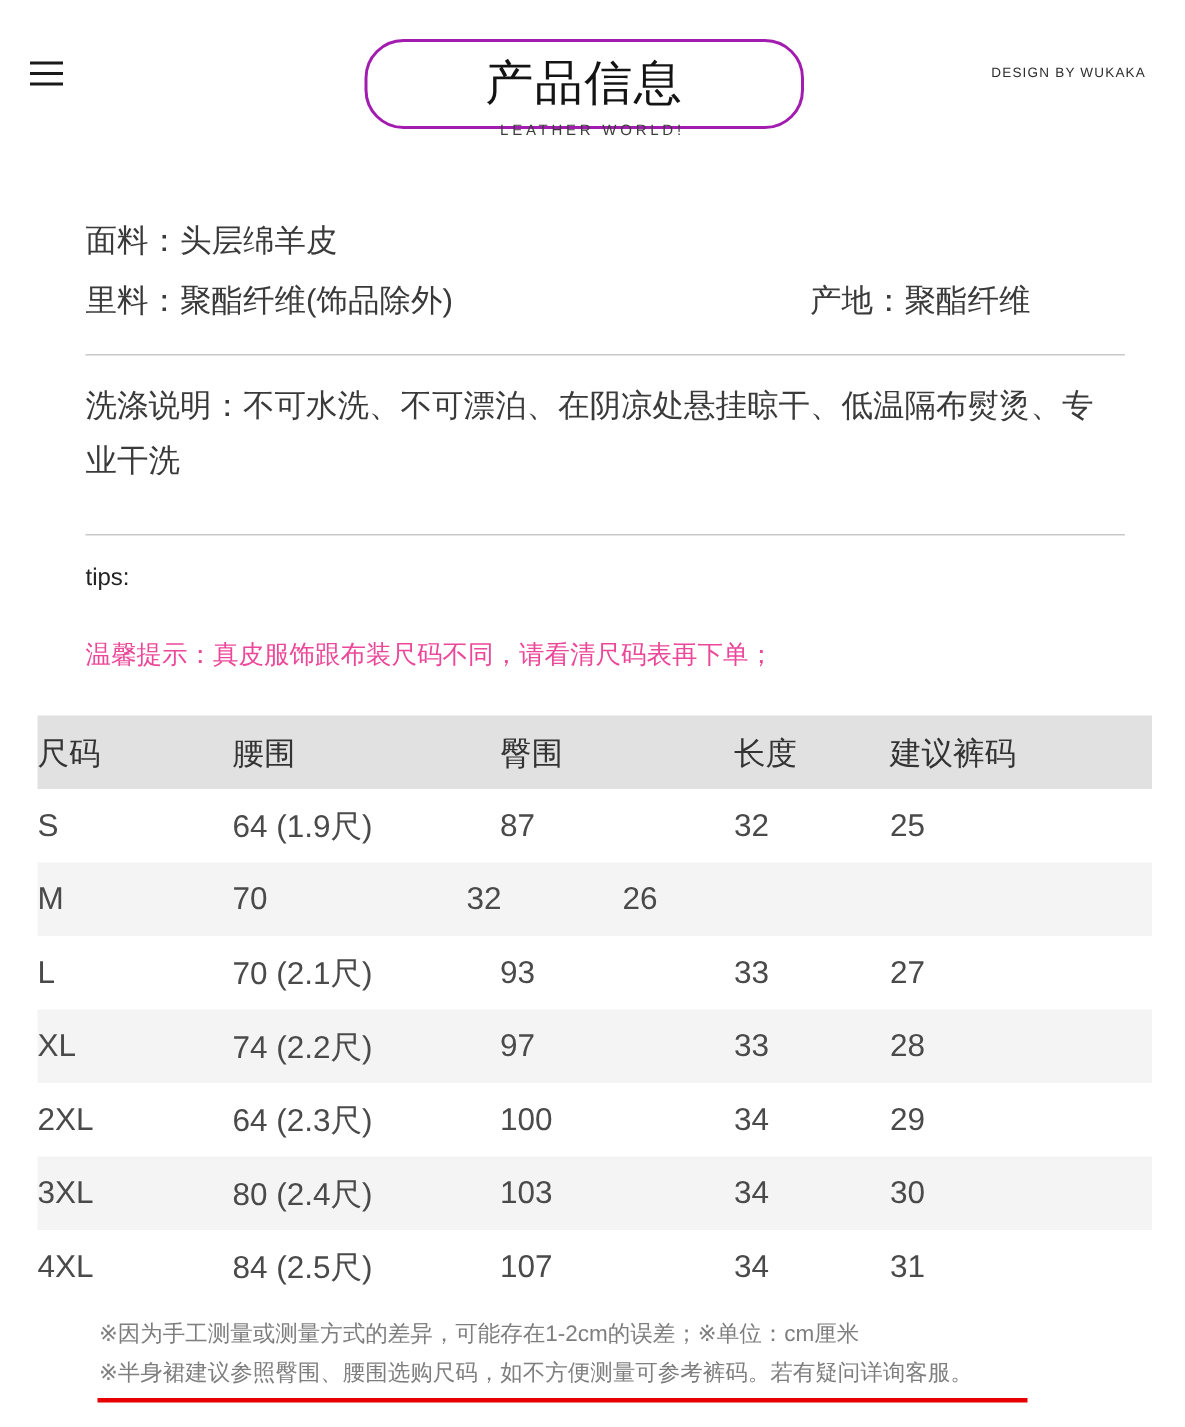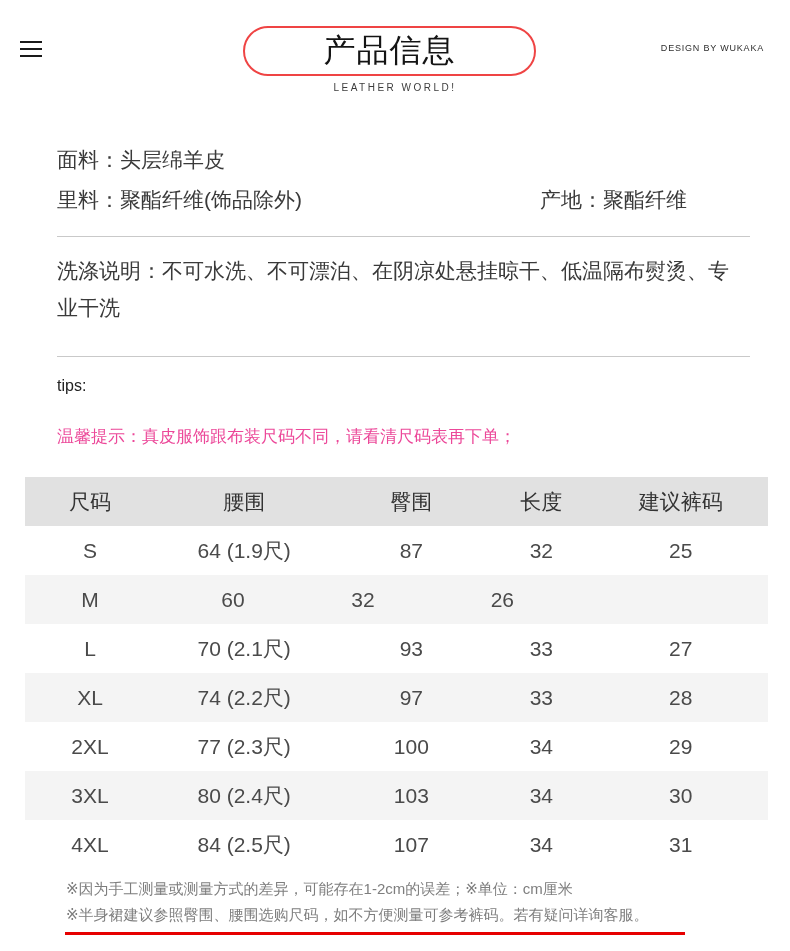--- a/index.html
+++ b/index.html
@@ -11,22 +11,22 @@
     position: relative;
     overflow: hidden;
   }
   .page { position: relative; width: 790px; height: 951px; background: #fff; }
 
   
   .hamburger { position: absolute; left: 20px; top: 41px; width: 22px; height: 16px;
     display: flex; flex-direction: column; justify-content: space-between; }
   .hamburger span { display: block; height: 2px; background: #1a1a1a; }
 
-  .title-box { position: absolute; left: 243px; top: 26px; width: 293px; height: 50px;
-    border: 2px solid #ef4444; border-radius: 26px;
+  .title-box { position: absolute; left: 243px; top: 26px; width: 293px; height: 60px;
+    border: 2px solid #a21caf; border-radius: 26px;
     display: flex; align-items: center; justify-content: center; }
   .title-box h1 { font-size: 32px; font-weight: 500; color: #141414; letter-spacing: 1px; }
 
   .subtitle { position: absolute; left: 0; top: 82px; width: 790px; text-align: center;
     font-size: 10px; letter-spacing: 2.5px; color: #3c3c3c; font-weight: 500; }
 
   .credit { position: absolute; right: 26px; top: 43px; font-size: 9px;
     letter-spacing: 0.8px; color: #2e2e2e; font-weight: 500; }
 
   
@@ -44,21 +44,21 @@
   
   .tips-label { position: absolute; left: 57px; top: 377px; font-size: 16px; color: #222; }
   .tips-line1 { position: absolute; left: 57px; top: 401px; font-size: 16px; color: #222; }
   .tips-warning { position: absolute; left: 57px; top: 425px; font-size: 17px; color: #ec4899; }
 
   
   .size-table { position: absolute; left: 25px; top: 477px; width: 743px; }
   .trow { display: flex; height: 49px; align-items: center; background: #ffffff; }
   .trow.head { background: #e1e1e1; color: #333; }
   .trow.alt { background: #f4f4f4; }
-  .tcell { text-align: center; font-size: 21px; color: #4a4a4a; }
+  .tcell { text-align: left; font-size: 21px; color: #4a4a4a; }
   .trow.head .tcell { color: #333; }
   .c0 { width: 17.5%; }
   .c1 { width: 24%; }
   .c2 { width: 21%; }
   .c3 { width: 14%; }
   .c4 { width: 23.5%; }
 
   
   .footnote-1 { position: absolute; left: 66px; top: 880px; font-size: 15px; color: #7e7e7e; }
   .footnote-2 { position: absolute; left: 66px; top: 906px; font-size: 15px; color: #7e7e7e; }
@@ -107,41 +107,41 @@
       </div>
       <div class="trow">
         <div class="tcell c0">S</div>
         <div class="tcell c1">64 (1.9尺)</div>
         <div class="tcell c2">87</div>
         <div class="tcell c3">32</div>
         <div class="tcell c4">25</div>
       </div>
       <div class="trow alt">
         <div class="tcell c0">M</div>
-        <div class="tcell c2">60</div>
+        <div class="tcell c2">70</div>
         <div class="tcell c3">32</div>
         <div class="tcell c4">26</div>
       </div>
       <div class="trow">
         <div class="tcell c0">L</div>
         <div class="tcell c1">70 (2.1尺)</div>
         <div class="tcell c2">93</div>
         <div class="tcell c3">33</div>
         <div class="tcell c4">27</div>
       </div>
       <div class="trow alt">
         <div class="tcell c0">XL</div>
         <div class="tcell c1">74 (2.2尺)</div>
         <div class="tcell c2">97</div>
         <div class="tcell c3">33</div>
         <div class="tcell c4">28</div>
       </div>
       <div class="trow">
         <div class="tcell c0">2XL</div>
-        <div class="tcell c1">77 (2.3尺)</div>
+        <div class="tcell c1">64 (2.3尺)</div>
         <div class="tcell c2">100</div>
         <div class="tcell c3">34</div>
         <div class="tcell c4">29</div>
       </div>
       <div class="trow alt">
         <div class="tcell c0">3XL</div>
         <div class="tcell c1">80 (2.4尺)</div>
         <div class="tcell c2">103</div>
         <div class="tcell c3">34</div>
         <div class="tcell c4">30</div>

